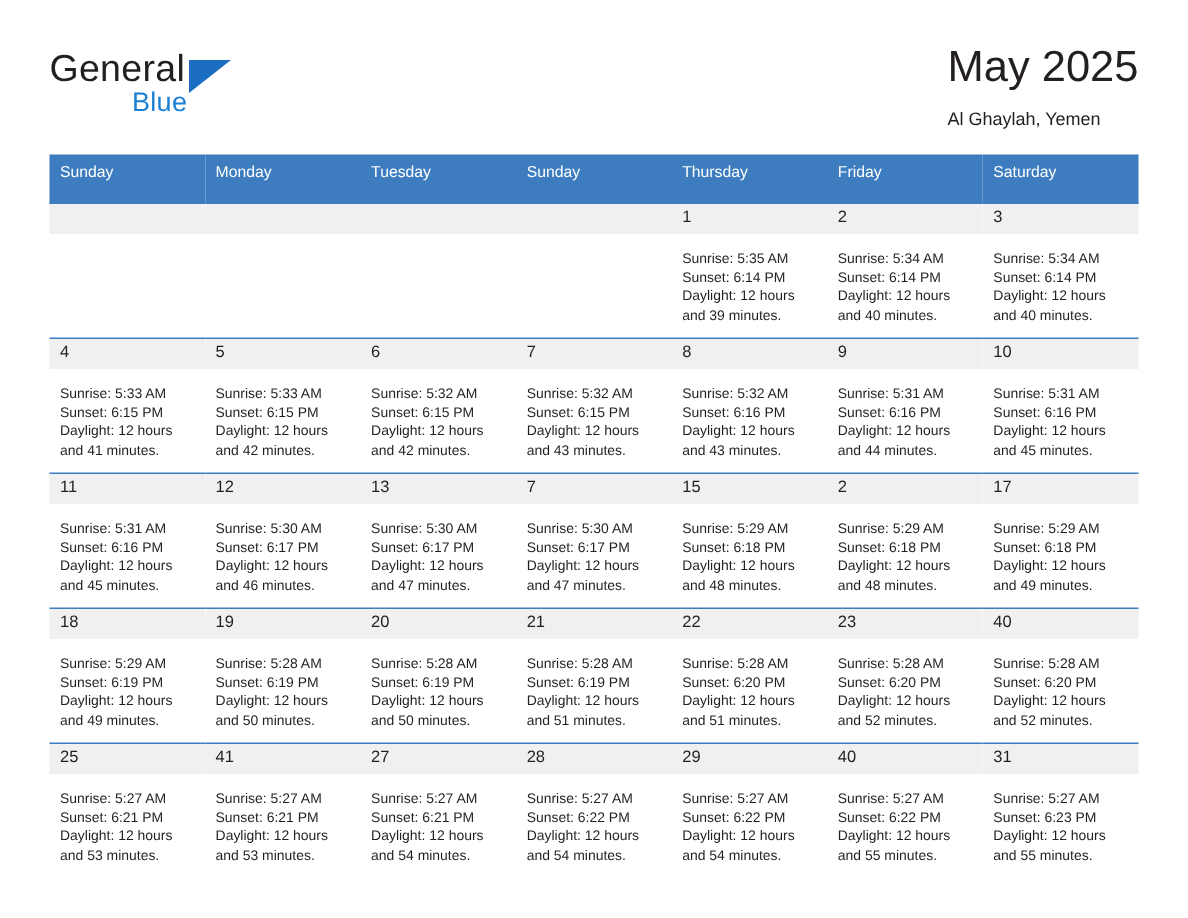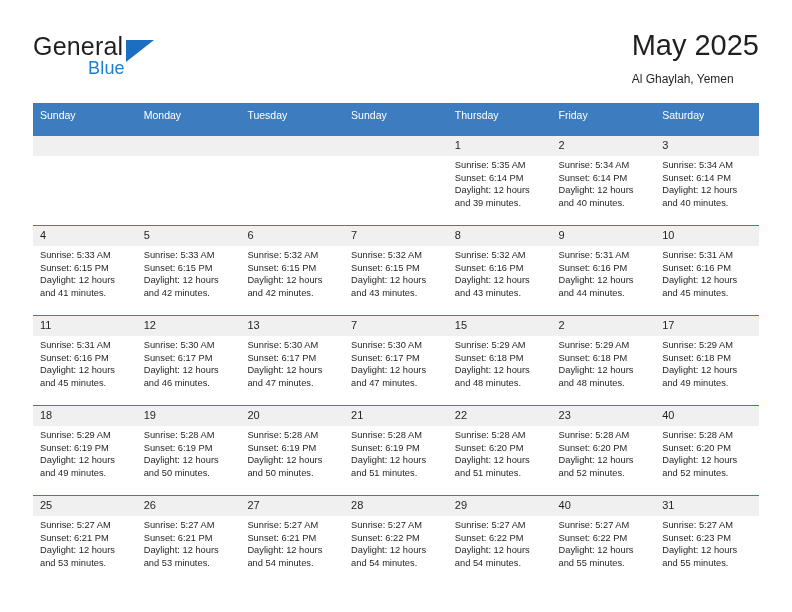--- a/index.html
+++ b/index.html
@@ -118,21 +118,21 @@
     font-size: 11px;
     color: #231f20;
     padding: 3px 0 4px 7px;
     height: 13px;
     line-height: 13px;
   }
   .daynum.empty {
     color: transparent;
   }
   .details {
-    padding: 3px 6px 0 7px;
+    padding: 10px 6px 0 7px;
     font-size: 9.3px;
     line-height: 12.6px;
     color: #231f20;
   }
   .details div {
     white-space: nowrap;
   }
 </style>
 </head>
 <body>
@@ -404,21 +404,21 @@
           <td>
             <span class="daynum">25</span>
             <div class="details">
               <div>Sunrise: 5:27 AM</div>
               <div>Sunset: 6:21 PM</div>
               <div>Daylight: 12 hours</div>
               <div>and 53 minutes.</div>
             </div>
           </td>
           <td>
-            <span class="daynum">26</span>
+            <span class="daynum">41</span>
             <div class="details">
               <div>Sunrise: 5:27 AM</div>
               <div>Sunset: 6:21 PM</div>
               <div>Daylight: 12 hours</div>
               <div>and 53 minutes.</div>
             </div>
           </td>
           <td>
             <span class="daynum">27</span>
             <div class="details">

